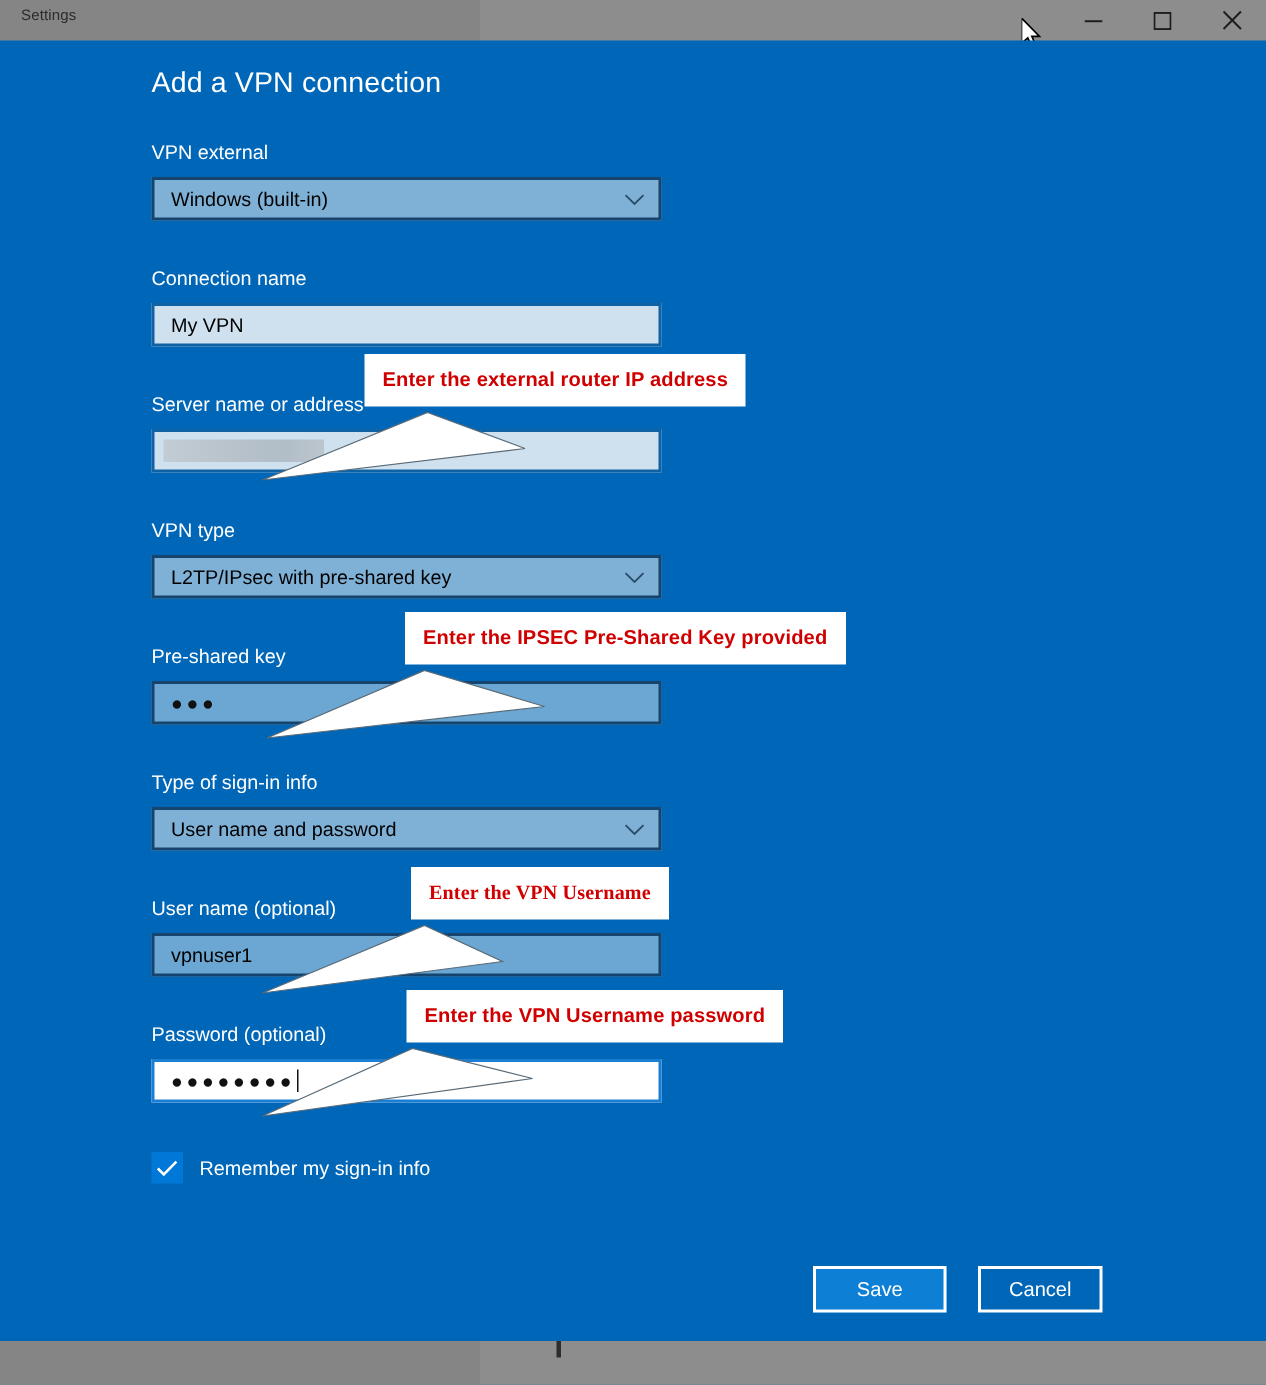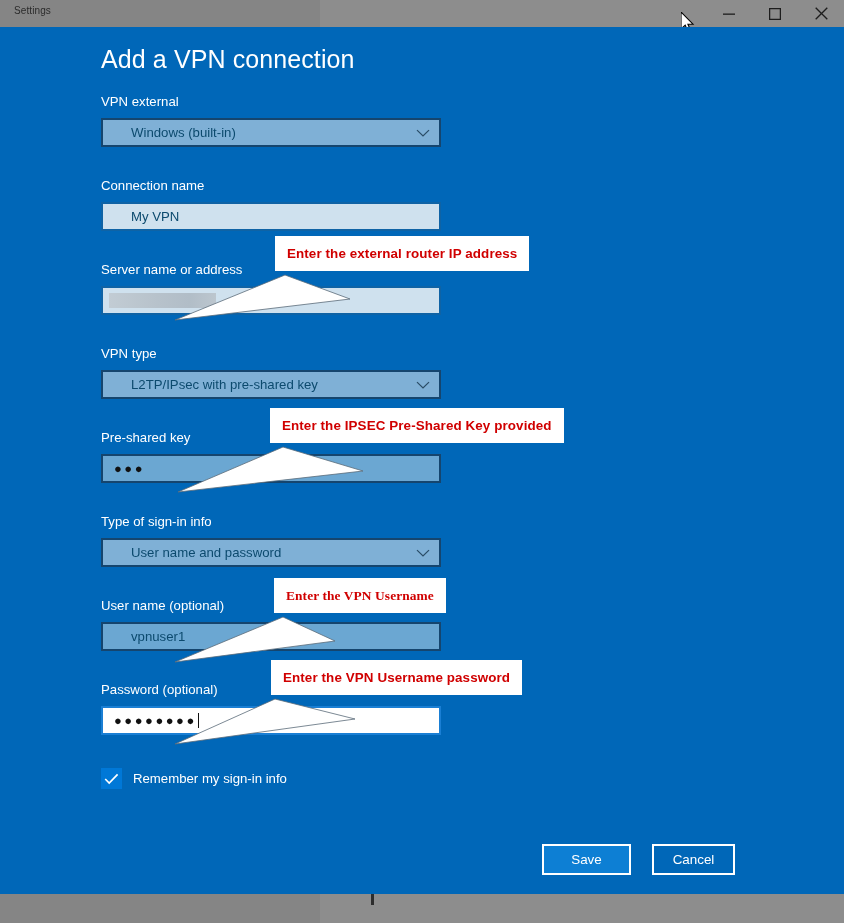--- a/index.html
+++ b/index.html
@@ -73,21 +73,21 @@
     top: 27px;
     width: 844px;
     height: 867px;
     background: #0067b8;
   }
 
   .page-title {
     position: absolute;
     left: 101px;
     top: 18px;
-    font-size: 25px;
+    font-size: 19px;
     color: #ffffff;
     font-weight: 400;
     letter-spacing: .1px;
   }
 
   
   .field { position: absolute; left: 101px; }
   .field-label {
     font-size: 13.2px;
     color: #ffffff;
@@ -99,22 +99,22 @@
     width: 340px;
     height: 29px;
     box-sizing: border-box;
     display: flex;
     align-items: center;
     margin-top: 8px;
     position: relative;
   }
   .control .ctl-text {
     font-size: 13.2px;
-    padding-left: 28px;
-    color: #0c4a6e;
+    padding-left: 11px;
+    color: #000000;
     white-space: nowrap;
   }
 
   
   .combo {
     background: #7fb0d6;
     border: 2px solid #15456e;
   }
   .combo .chev {
     position: absolute;
@@ -366,21 +366,21 @@
       <span>Save</span>
     </div>
     <div class="btn btn-cancel" style="left:652px; top:817px; width:83px;">
       <span>Cancel</span>
     </div>
 
     <div class="callout" style="left:175px; top:209px;">
       <svg class="callout-tail" style="left:0px; top:39px;" width="230" height="45" viewBox="0 0 230 45">
         <polygon points="0,45 175,24 110,0" fill="#ffffff" stroke="#5a6b78" stroke-width="0.8"></polygon>
       </svg>
-      <div class="callout-box" style="margin-left:100px;">
+      <div class="callout-box" style="margin-left:68px;">
         <span class="callout-text">Enter the external router IP address</span>
       </div>
     </div>
 
     <div class="callout" style="left:178px; top:381px;">
       <svg class="callout-tail" style="left:0px; top:39px;" width="240" height="45" viewBox="0 0 240 45">
         <polygon points="0,45 185,24 105,0" fill="#ffffff" stroke="#5a6b78" stroke-width="0.8"></polygon>
       </svg>
       <div class="callout-box" style="margin-left:92px;">
         <span class="callout-text">Enter the IPSEC Pre-Shared Key provided</span>

